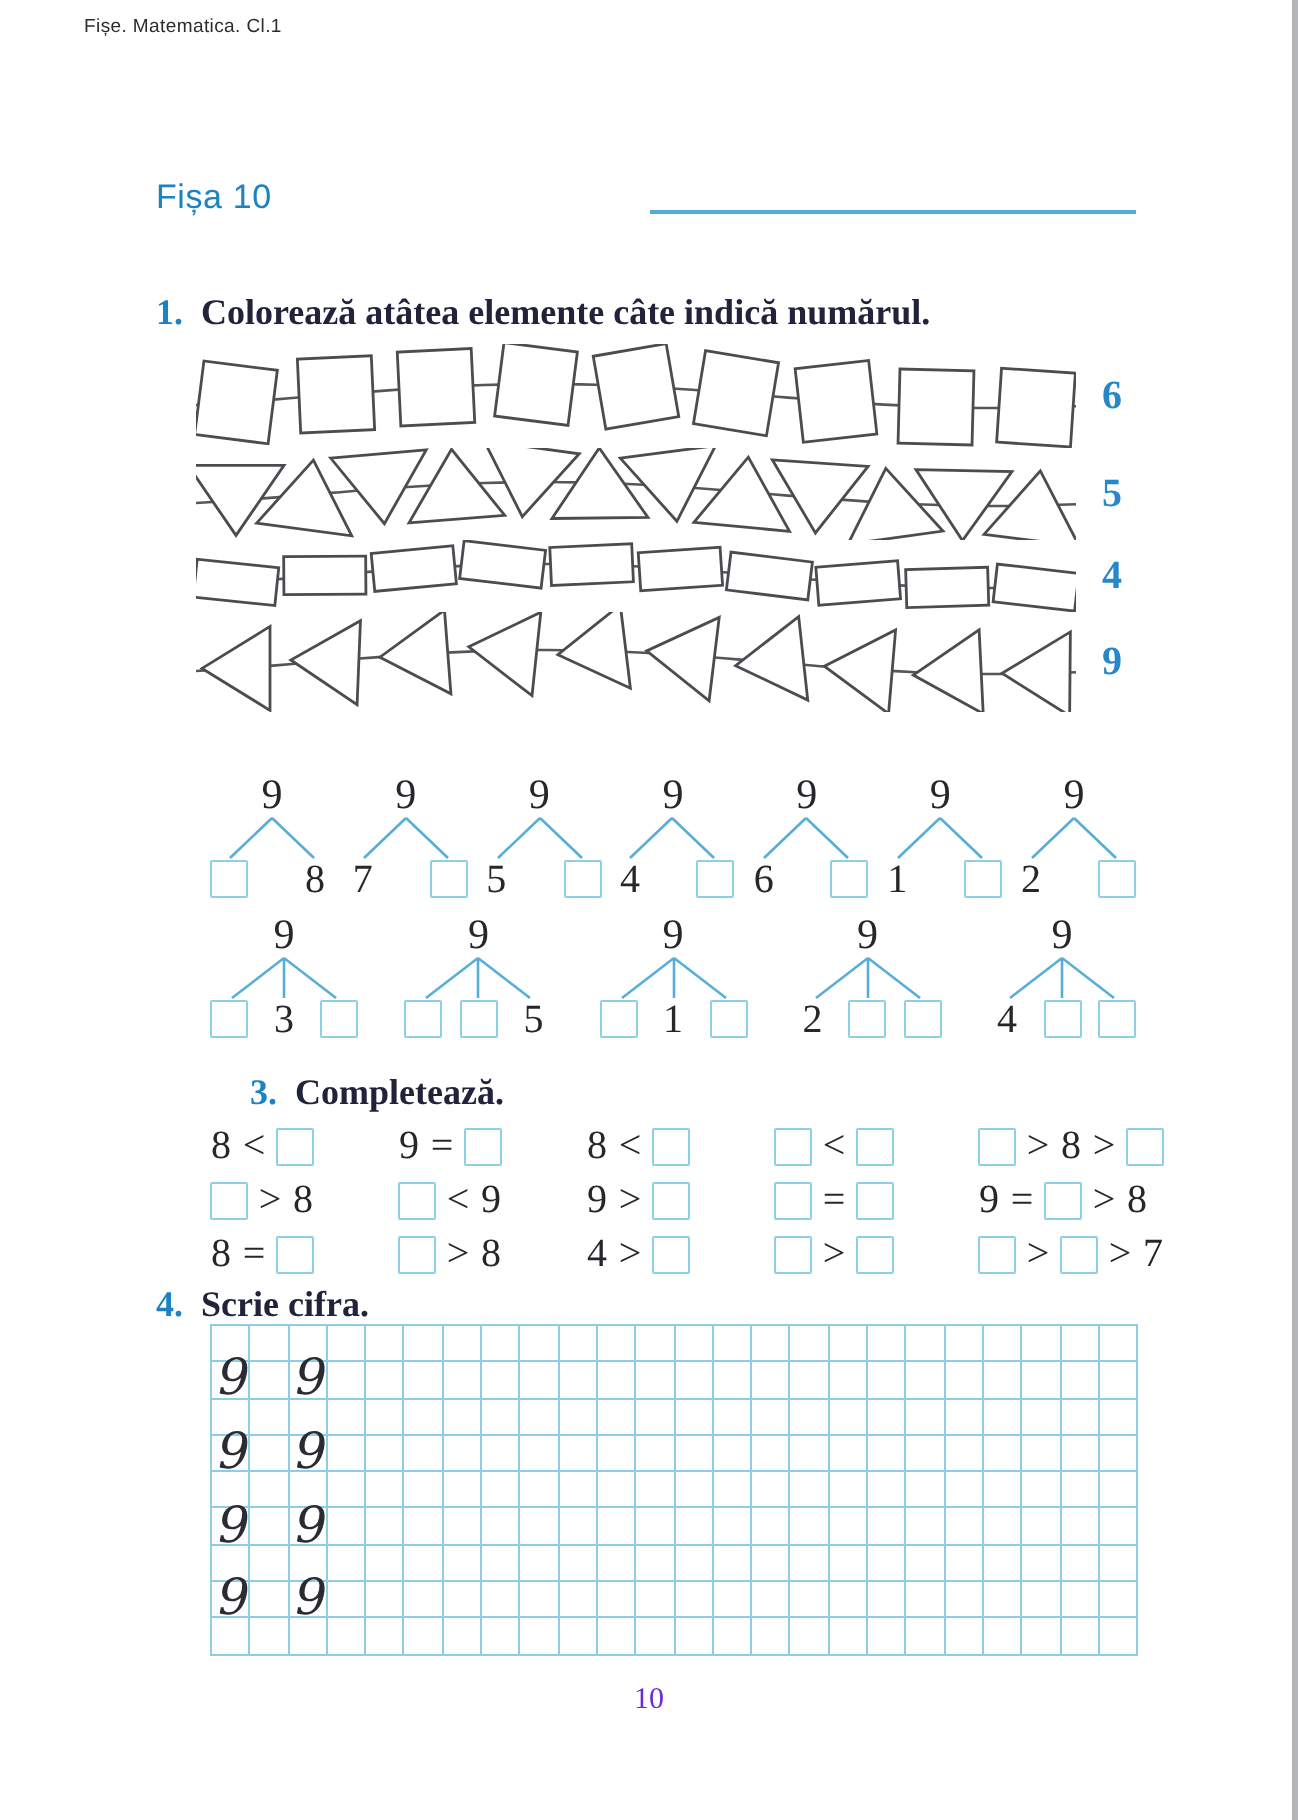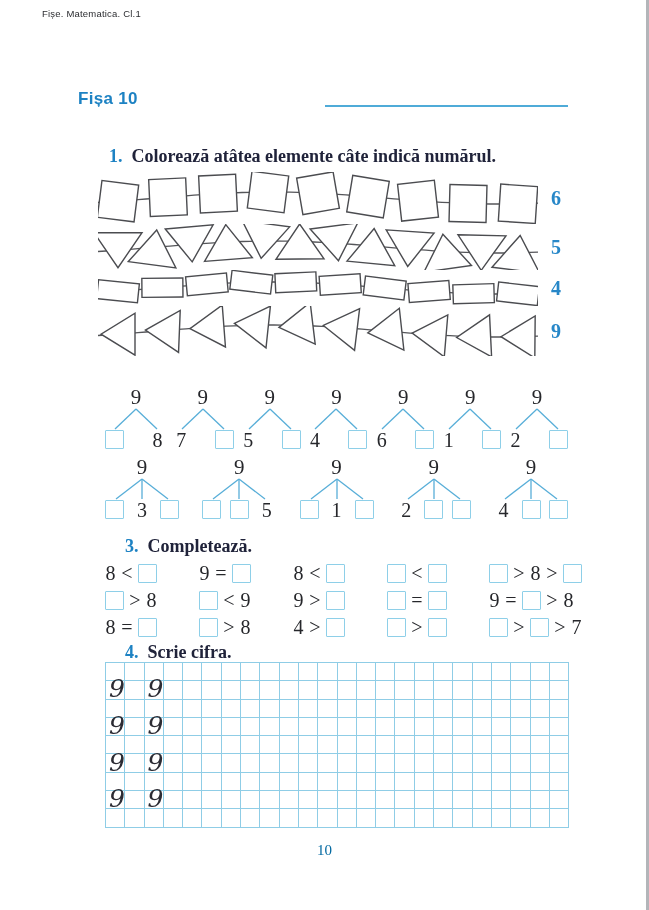--- a/index.html
+++ b/index.html
@@ -1,28 +1,28 @@
 <!DOCTYPE html>
 <html><head>
 <meta charset="utf-8">
 <style>
   html,body{margin:0;padding:0;background:#fff;}
   .page{position:relative;width:649px;height:910px;background:#ffffff;overflow:hidden;
         font-family:"Liberation Serif",serif;}
   .hdr{position:absolute;left:42px;top:8px;font-family:"Liberation Sans",sans-serif;
        font-size:9.5px;color:#2b2c30;letter-spacing:.2px;}
   .sheet-title{position:absolute;left:78px;top:89px;font-family:"Liberation Sans",sans-serif;
-       font-weight:bold;font-size:17px;color:#1d82c3;letter-spacing:.3px;}
+       font-weight:normal;font-size:17px;color:#1d82c3;letter-spacing:.3px;}
   .title-line{position:absolute;left:325px;top:105px;width:243px;height:2px;background:#4fabd8;}
   .ex-title{position:absolute;font-size:18px;font-weight:bold;color:#20233a;white-space:nowrap;}
   .ex-title .num{color:#1d82c3;margin-right:9px;}
-  #ex1-title{left:78px;top:146px;margin-left:31px;}
+  #ex1-title{left:78px;top:146px;}
   #ex2-title{left:78px;top:362px;}
   #ex3-title{left:78px;top:536px;margin-left:47px;}
-  #ex4-title{left:78px;top:642px;margin-left:47px;}
+  #ex4-title{left:78px;top:642px;}
   #chains{position:absolute;left:98px;top:172px;}
   .chain-row{display:flex;align-items:center;}
   .chain-label{width:36px;text-align:center;font-weight:bold;font-size:20px;color:#2787c8;}
   #trees1,#trees2{position:absolute;left:105px;width:463px;display:flex;justify-content:space-between;}
   #trees1{top:386px;} #trees2{top:456px;}
   .tree{display:flex;flex-direction:column;align-items:center;}
   .tree-top{font-size:21px;color:#26272b;line-height:22px;}
   .tree-kids{display:flex;justify-content:space-between;width:100%;height:22px;align-items:flex-start;}
   .box{display:inline-block;width:19px;height:19px;border:1.5px solid #8ecfe8;
        border-radius:1px;background:#fff;box-sizing:border-box;flex:none;}
@@ -31,21 +31,21 @@
   .cmp-col{display:flex;flex-direction:column;}
   .cmp-cell{height:27px;display:flex;align-items:center;gap:5px;font-size:20px;color:#26272b;}
   .cmp-cell .op{display:inline-block;min-width:12px;text-align:center;}
   .cmp-cell .n{display:inline-block;min-width:11px;text-align:center;}
   #digit-grid{position:absolute;left:105px;top:662px;display:grid;
        border-left:1px solid #8fcde6;border-top:1px solid #8fcde6;}
   .gcell{border-right:1px solid #8fcde6;border-bottom:1px solid #8fcde6;}
   .gdigit{position:absolute;font-style:italic;font-size:25px;line-height:25px;color:#2b2b33;
        font-family:"DejaVu Serif",serif;}
   .pagenum{position:absolute;left:0;top:842px;width:649px;text-align:center;
-       font-size:15px;color:#0369a1;}
+       font-size:15px;color:#6d28d9;}
   .edge-right{position:absolute;right:0;top:0;width:3px;height:910px;background:#b3b5b9;}
 </style>
 </head>
 <body>
 
 <div class="page">
   <div class="hdr">Fișe. Matematica. Cl.1</div>
   <div class="sheet-title">Fișa 10</div>
   <div class="title-line"></div>
 

